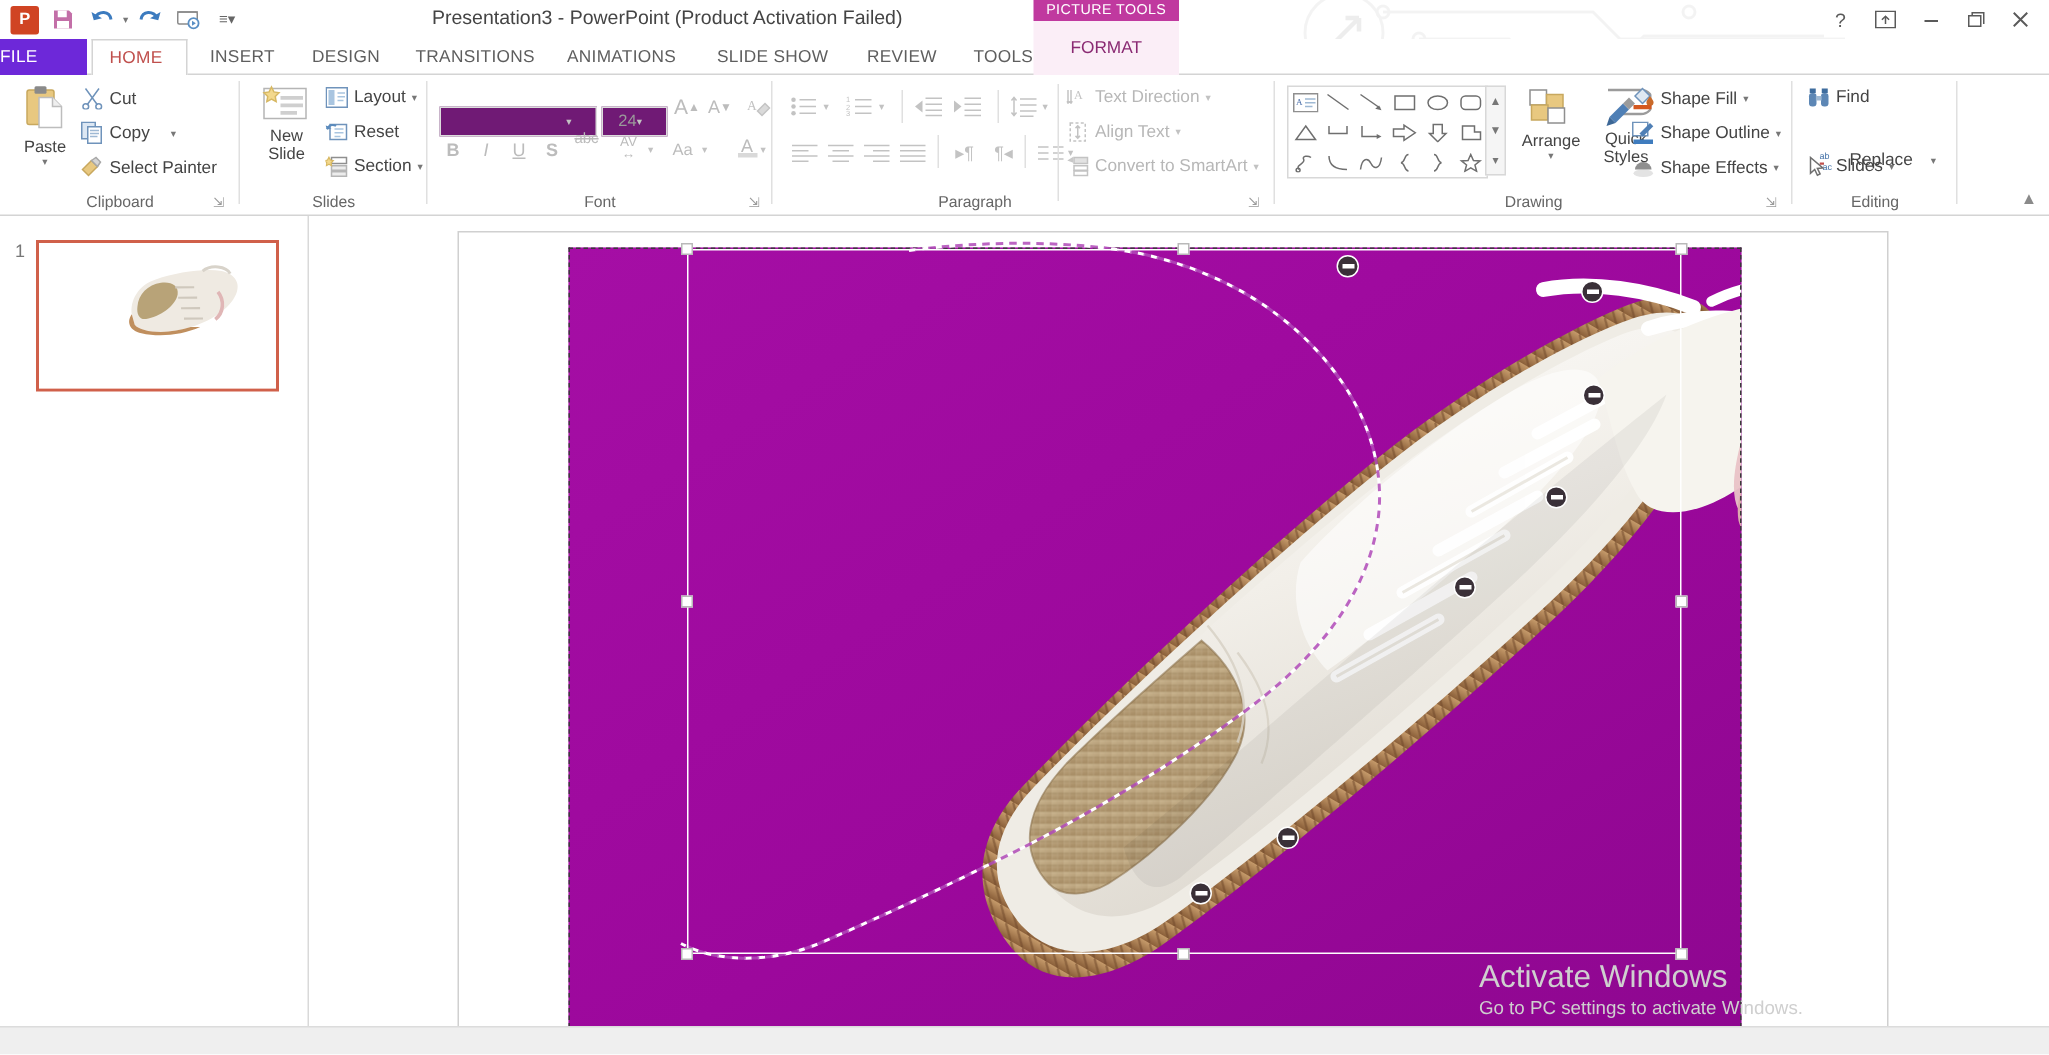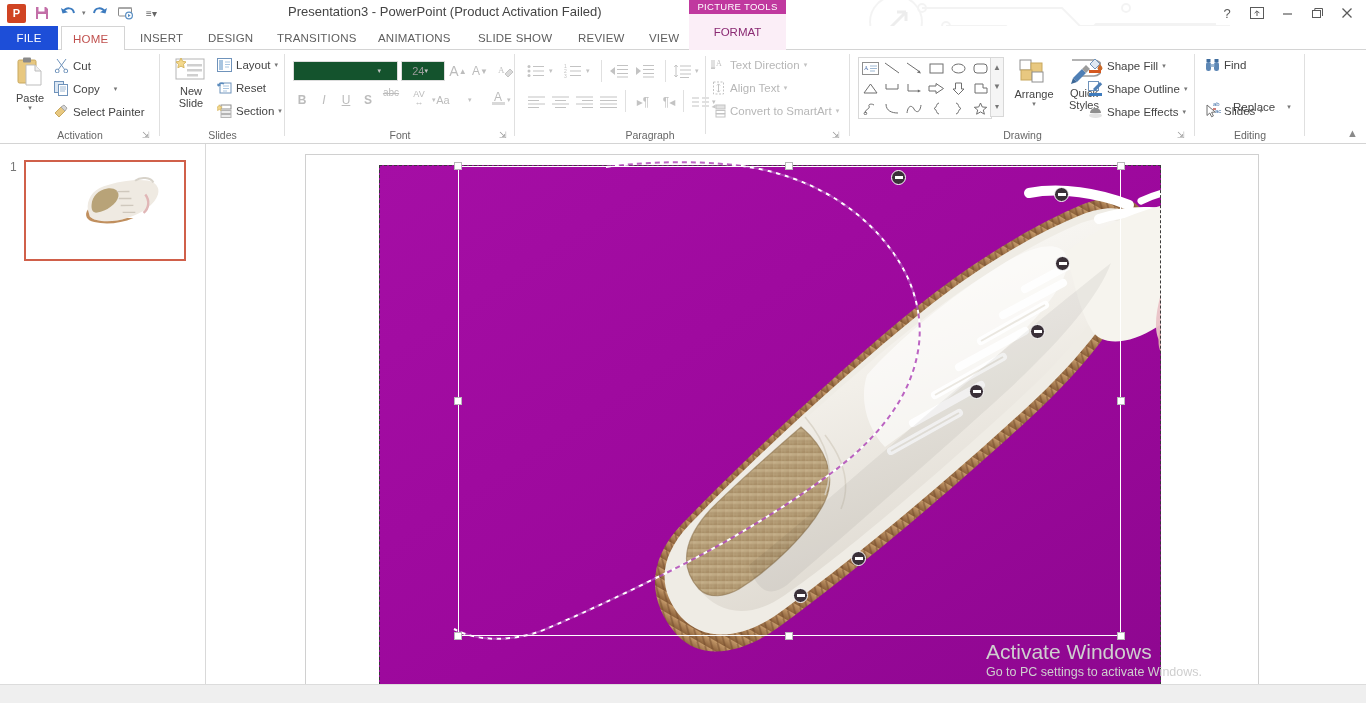--- a/index.html
+++ b/index.html
@@ -42,21 +42,21 @@
 
   
   .tabsrow {
     position:absolute; left:0; top:26px; width:1366px; height:24px;
     background:#ffffff; border-bottom:1px solid #d4d4d4;
   }
   .tab {
     position:absolute; top:0; height:24px; line-height:24px; padding:0 11px;
     font-size:11.5px; color:#5e5e5e; letter-spacing:.2px;
   }
-  .tab.file { background:#1d4ed8; color:#fff; left:0; width:58px; text-align:center; padding:0; }
+  .tab.file { background:#6d28d9; color:#fff; left:0; width:58px; padding:0; }
   .tab.active { color:#c0504d; background:#fff; border:1px solid #d4d4d4; border-bottom:1px solid #fff; height:25px; }
   .pt-super {
     position:absolute; left:689px; top:0px; width:97px; height:14px;
     background:#c0399f; color:#fff; font-size:9.5px; text-align:center; line-height:14px;
     letter-spacing:.3px;
   }
   .pt-tab {
     position:absolute; left:689px; top:14px; width:97px; height:36px;
     background:#fbeef7; color:#8a2a73; font-size:11.5px; text-align:center;
     line-height:36px;
@@ -84,23 +84,23 @@
   .small-btn {
     position:absolute; display:flex; align-items:center; gap:4px;
     font-size:11.5px; color:#444; white-space:nowrap;
   }
   .small-btn.dis { color:#b7b7b7; }
   .caret { font-size:7px; color:#777; }
   .caret.dis { color:#c2c2c2; }
 
   
   .combo {
-    position:absolute; border:1px solid #dcdcdc; background:#14532d;
+    position:absolute; border:1px solid #dcdcdc; background:#701a75;
     height:20px; display:flex; align-items:center; justify-content:flex-end;
-    padding:0 16px; font-size:11px; color:#b7b7b7;
+    padding:0 16px; font-size:11px; color:#b7b7b7;margin-top:10px;
   }
   .combo .val { flex:1; text-align:left; padding-left:3px; }
   .fbtn {
     position:absolute; display:flex; align-items:center; justify-content:center;
     color:#bcbcbc; font-size:12px; width:18px; height:20px;
   }
   .fbtn.b { font-weight:bold; }
   .fbtn.i { font-style:italic; }
   .fbtn.u { text-decoration:underline; }
   .fbtn.s { text-decoration:line-through; }
@@ -265,21 +265,21 @@
 
   <div class="tabsrow">
     <div class="tab file">FILE</div>
     <div class="tab active" style="left:61px;width:64px;">HOME</div>
     <div class="tab" style="left:129px;">INSERT</div>
     <div class="tab" style="left:197px;">DESIGN</div>
     <div class="tab" style="left:266px;">TRANSITIONS</div>
     <div class="tab" style="left:367px;">ANIMATIONS</div>
     <div class="tab" style="left:467px;">SLIDE SHOW</div>
     <div class="tab" style="left:567px;">REVIEW</div>
-    <div class="tab" style="left:638px;">VIEW</div>
+    <div class="tab" style="left:638px;">TOOLS</div>
   </div>
   <div class="pt-super">PICTURE TOOLS</div>
   <div class="pt-tab">FORMAT</div>
 
   <div class="ribbon">
 
     <div class="group" style="left:0;width:160px;">
       <div class="big-btn" style="left:8px;top:6px;width:44px;">
         <svg width="34" height="34" viewBox="0 0 34 34">
           <rect x="5" y="4" width="18" height="23" rx="1.5" fill="#e8c880" stroke="#c8a85e"></rect>
@@ -307,21 +307,21 @@
         <span>Copy</span>
         <span class="caret" style="margin-left:10px;">▾</span>
       </div>
       <div class="small-btn" style="left:54px;top:54px;">
         <svg width="15" height="15" viewBox="0 0 15 15">
           <path d="M1 9 L7 3 l4 4 -6 6z" fill="#e8c880" stroke="#c8a85e"></path>
           <path d="M7 3 l3 -2 3 3 -2 3z" fill="#d5d5d5" stroke="#a8a8a8"></path>
         </svg>
         <span>Select Painter</span>
       </div>
-      <div class="group-label">Activation</div>
+      <div class="group-label">Clipboard</div>
       <div class="dlg" style="right:8px;">⇲</div>
       <div class="group-sep" style="right:0;"></div>
     </div>
 
     <div class="group" style="left:160px;width:125px;">
       <div class="big-btn" style="left:8px;top:6px;width:46px;">
         <svg width="34" height="28" viewBox="0 0 34 28">
           <rect x="2" y="3" width="28" height="20" fill="#fff" stroke="#b5b5b5"></rect>
           <rect x="13" y="8" width="15" height="2.5" fill="#cfcfcf"></rect>
           <rect x="13" y="13" width="15" height="2.5" fill="#cfcfcf"></rect>
@@ -388,21 +388,21 @@
       <div class="fbtn b" style="left:8px;top:40px;">B</div>
       <div class="fbtn i" style="left:30px;top:40px;">I</div>
       <div class="fbtn u" style="left:52px;top:40px;">U</div>
       <div class="fbtn" style="left:74px;top:40px;font-weight:bold;">S</div>
       <div class="fbtn s" style="left:94px;top:32px;width:24px;font-size:10px;">abc</div>
       <div class="fbtn" style="left:122px;top:38px;width:24px;font-size:9px;flex-direction:column;line-height:8px;">
         <span>AV</span>
         <span style="font-size:9px;">↔</span>
       </div>
       <span class="caret dis" style="position:absolute;left:147px;top:46px;">▾</span>
-      <div class="fbtn" style="left:146px;top:40px;width:24px;font-size:11px;">Aa</div>
+      <div class="fbtn" style="left:158px;top:40px;width:24px;font-size:11px;">Aa</div>
       <span class="caret dis" style="position:absolute;left:183px;top:46px;">▾</span>
       <div class="fbtn" style="left:204px;top:38px;flex-direction:column;line-height:10px;">
         <span style="font-size:12px;">A</span>
         <span style="display:block;width:13px;height:3px;background:#d9d9d9;"></span>
       </div>
       <span class="caret dis" style="position:absolute;left:222px;top:46px;">▾</span>
 
       <div class="group-label">Font</div>
       <div class="dlg" style="right:6px;">⇲</div>
       <div class="group-sep" style="right:0;"></div>

